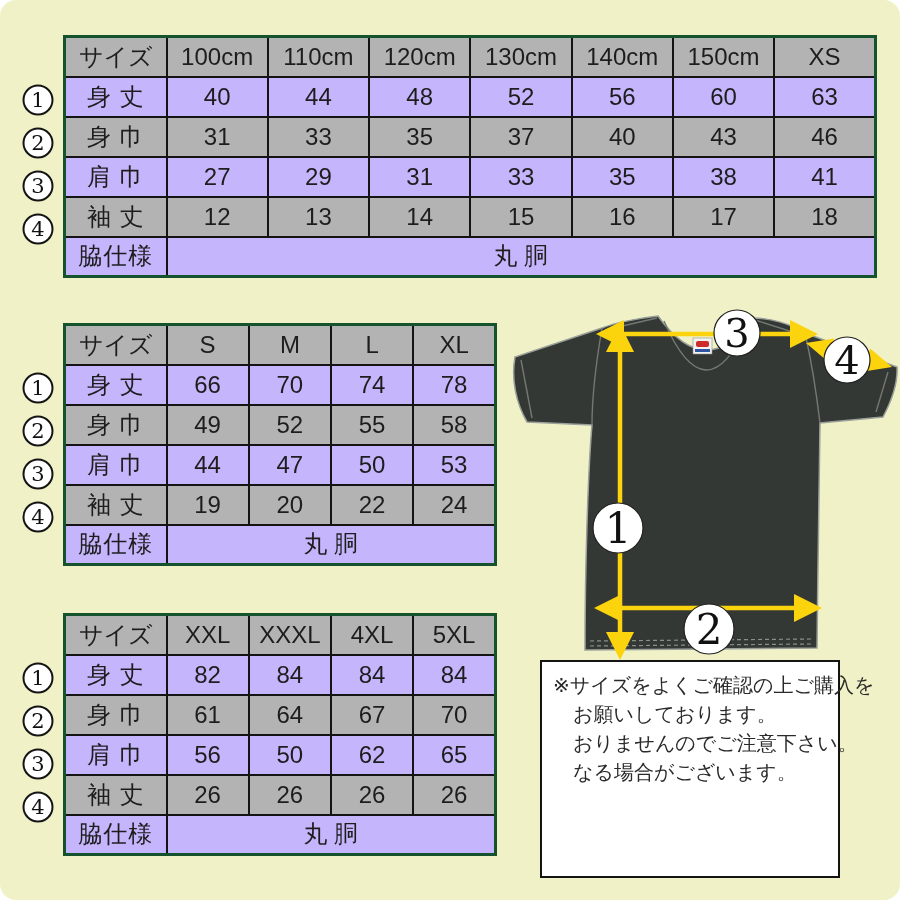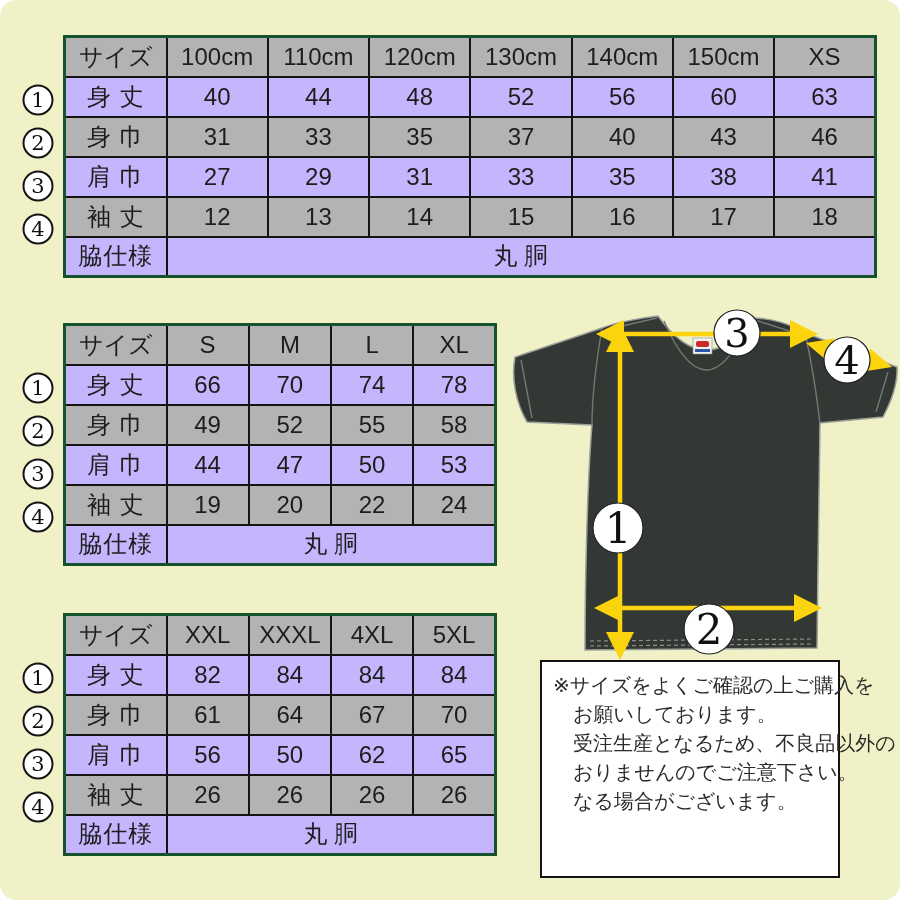--- a/index.html
+++ b/index.html
@@ -319,17 +319,16 @@
       <g>
         <circle cx="209" cy="321" r="25" fill="#ffffff" stroke="#222" stroke-width="1.2"></circle>
         <text x="209" y="336" font-size="42">2</text>
       </g>
     </g>
   </svg>
 
   <div class="notice">
     <div class="notice-line">※サイズをよくご確認の上ご購入を</div>
     <div class="notice-line indent">お願いしております。</div>
-    <div class="notice-line indent">受注生産となるため、不良品以外の</div>
     <div class="notice-line indent">おりませんのでご注意下さい。</div>
     <div class="notice-line indent">なる場合がございます。</div>
   </div>
 </div>
 
 </body></html>

